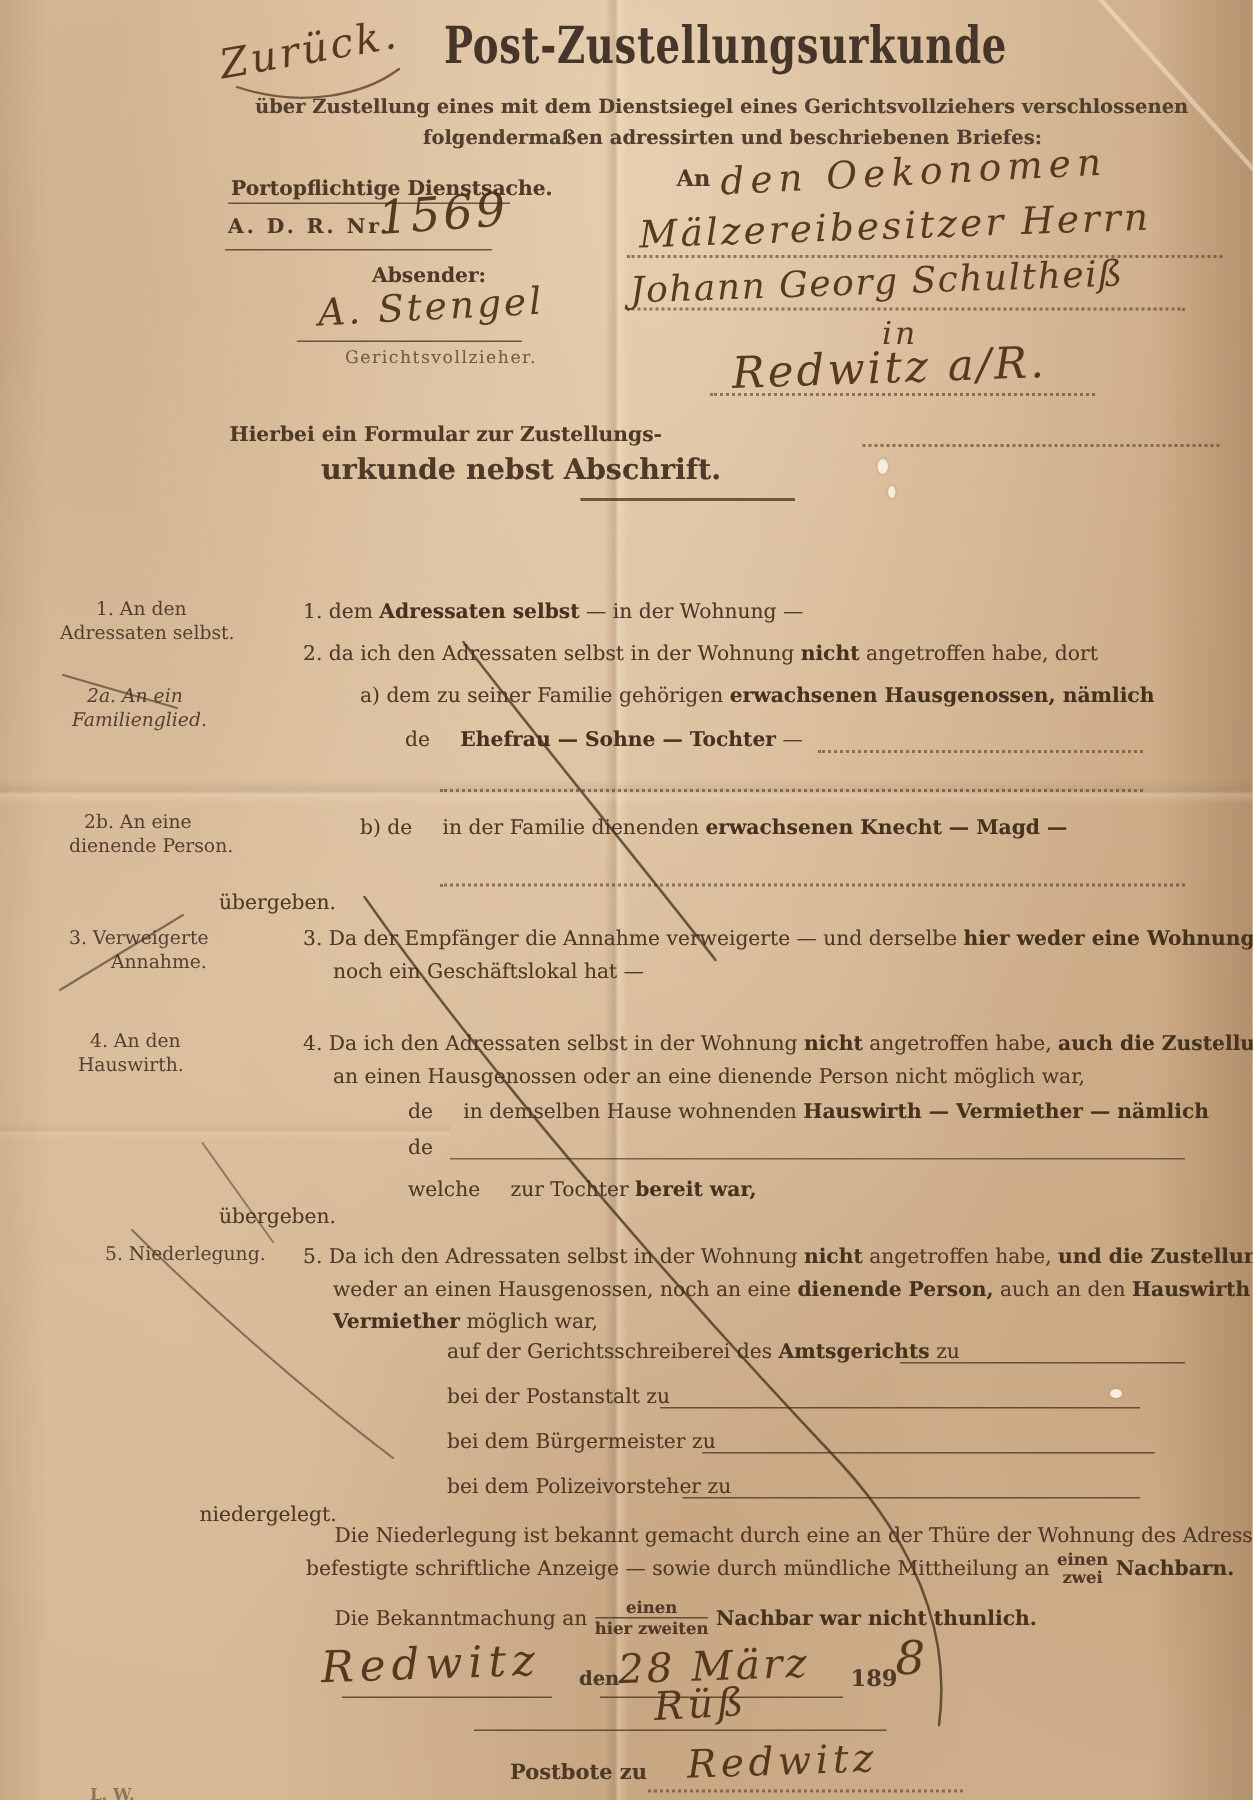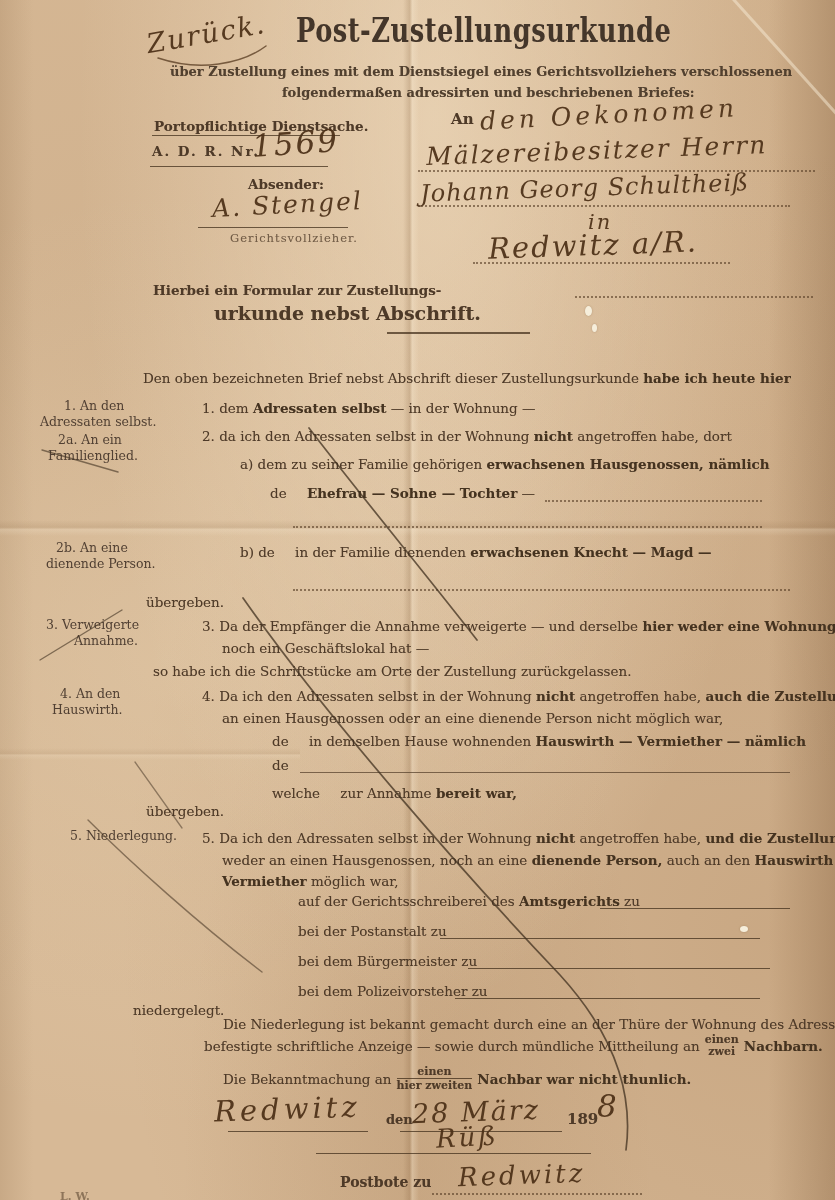--- a/index.html
+++ b/index.html
@@ -72,27 +72,26 @@
   <div class="abs dl" style="left:418px; top:205px; width:372px;"></div>
   <div class="abs hw" style="left:588px; top:210px; font-size:21px;">in</div>
   <div class="abs hw" style="left:488px; top:228px; font-size:29px; letter-spacing:2px; transform:rotate(-2deg);">Redwitz a/R.</div>
   <div class="abs dl" style="left:473px; top:262px; width:257px;"></div>
   <div class="abs dl" style="left:575px; top:296px; width:238px;"></div>
 
   <div class="abs print" style="left:153px; top:282px; font-size:13.5px; font-weight:bold;">Hierbei ein Formular zur Zustellungs-</div>
   <div class="abs print" style="left:184px; top:302px; font-size:19px; font-weight:bold;margin-left:30px;">urkunde nebst Abschrift.</div>
   <div class="abs" style="left:387px; top:332px; width:143px; height:2px; background:rgba(70,50,30,.75);"></div>
 
-  <div class="abs print" style="left:143px; top:370px;"><span>Den oben bezeichneten Brief nebst Abschrift dieser Zustellungsurkunde </span><span class="b">habe ich heute hier</span></div>
 
   <div class="abs margin-note" style="left:40px; top:398px;">
     <div style="padding-left:24px;">1. An den</div>
     <div>Adressaten selbst.</div>
   </div>
-  <div class="abs margin-note" style="left:48px; top:432px;">
+  <div class="abs margin-note" style="left:48px; top:456px;font-style:italic;">
     <div style="padding-left:10px;">2a. An ein</div>
     <div>Familienglied.</div>
   </div>
   <div class="abs margin-note" style="left:46px; top:540px;">
     <div style="padding-left:10px;">2b. An eine</div>
     <div>dienende Person.</div>
   </div>
   <div class="abs margin-note" style="left:46px; top:617px;">
     <div>3. Verweigerte</div>
     <div style="padding-left:28px;">Annahme.</div>
@@ -110,28 +109,27 @@
   <div class="abs print" style="left:240px; top:456px;"><span>a) dem zu seiner Familie gehörigen </span><span class="b">erwachsenen Hausgenossen, nämlich</span></div>
   <div class="abs print" style="left:270px; top:485px;"><span>de  </span><span class="b">Ehefrau — Sohne — Tochter</span><span> —</span></div>
   <div class="abs dl" style="left:545px; top:500px; width:217px;"></div>
   <div class="abs dl" style="left:293px; top:526px; width:469px;"></div>
   <div class="abs print" style="left:240px; top:544px;"><span>b) de  in der Familie dienenden </span><span class="b">erwachsenen Knecht — Magd —</span></div>
   <div class="abs dl" style="left:293px; top:589px; width:497px;"></div>
   <div class="abs print" style="left:146px; top:594px;">übergeben.</div>
 
   <div class="abs print" style="left:202px; top:618px;"><span>3. Da der Empfänger die Annahme verweigerte — und derselbe </span><span class="b">hier weder eine Wohnung</span></div>
   <div class="abs print" style="left:222px; top:640px;">noch ein Geschäftslokal hat —</div>
-  <div class="abs print" style="left:153px; top:663px;">so habe ich die Schriftstücke am Orte der Zustellung zurückgelassen.</div>
 
   <div class="abs print" style="left:202px; top:688px;"><span>4. Da ich den Adressaten selbst in der Wohnung </span><span class="b">nicht</span><span> angetroffen habe, </span><span class="b">auch die Zustellung</span></div>
   <div class="abs print" style="left:222px; top:710px;">an einen Hausgenossen oder an eine dienende Person nicht möglich war,</div>
   <div class="abs print" style="left:272px; top:733px;"><span>de  in demselben Hause wohnenden </span><span class="b">Hauswirth — Vermiether — nämlich</span></div>
   <div class="abs print" style="left:272px; top:757px;">de</div>
   <div class="abs sl" style="left:300px; top:772px; width:490px; opacity:.85;"></div>
-  <div class="abs print" style="left:272px; top:785px;"><span>welche  zur Annahme </span><span class="b">bereit war,</span></div>
+  <div class="abs print" style="left:272px; top:785px;"><span>welche  zur Tochter </span><span class="b">bereit war,</span></div>
   <div class="abs print" style="left:146px; top:803px;">übergeben.</div>
 
   <div class="abs print" style="left:202px; top:830px;"><span>5. Da ich den Adressaten selbst in der Wohnung </span><span class="b">nicht</span><span> angetroffen habe, </span><span class="b">und die Zustellung</span></div>
   <div class="abs print" style="left:222px; top:852px;"><span>weder an einen Hausgenossen, noch an eine </span><span class="b">dienende Person,</span><span> auch an den </span><span class="b">Hauswirth</span><span> oder</span></div>
   <div class="abs print" style="left:222px; top:873px;"><span class="b">Vermiether</span><span> möglich war,</span></div>
 
   <div class="abs print" style="left:298px; top:893px;"><span>auf der Gerichtsschreiberei des </span><span class="b">Amtsgerichts</span><span> zu</span></div>
   <div class="abs sl" style="left:600px; top:908px; width:190px;"></div>
   <div class="abs print" style="left:298px; top:923px;">bei der Postanstalt zu</div>
   <div class="abs sl" style="left:440px; top:938px; width:320px;"></div>

